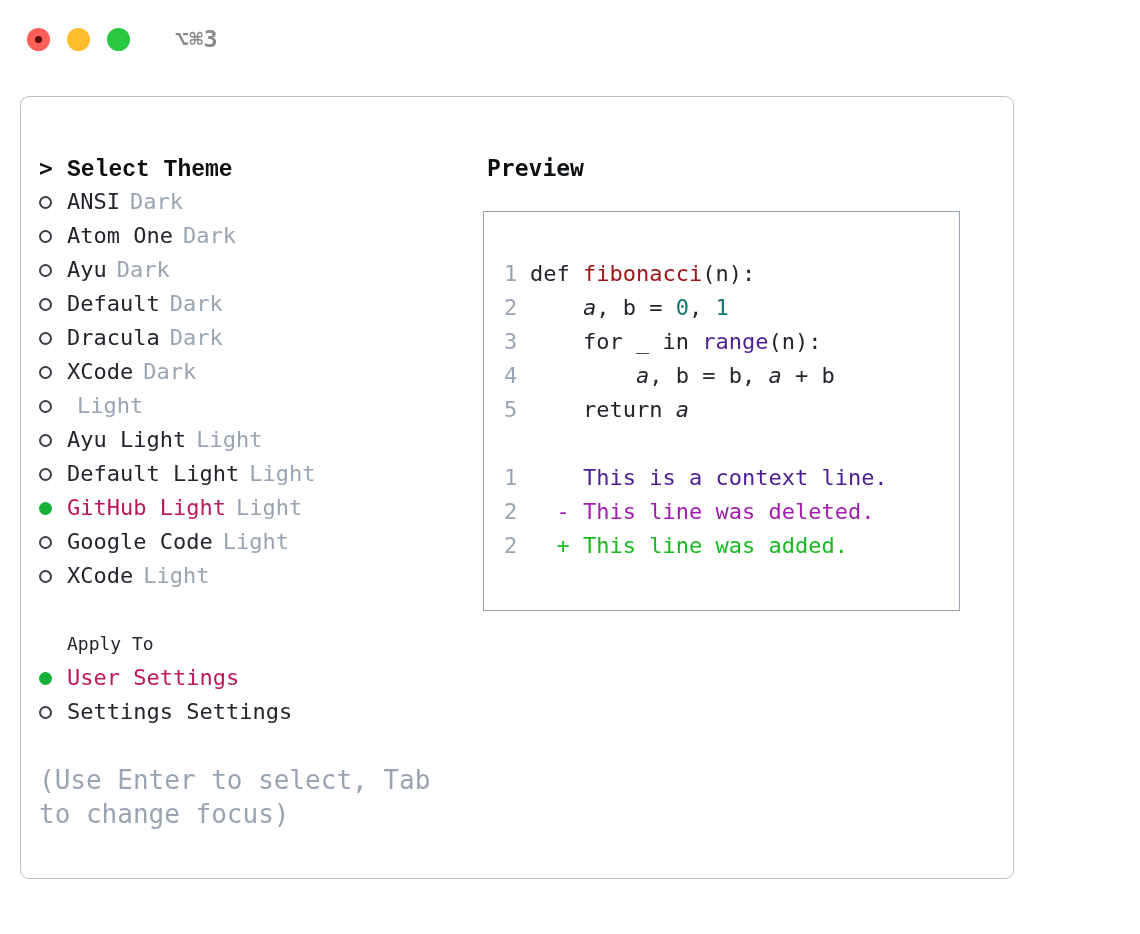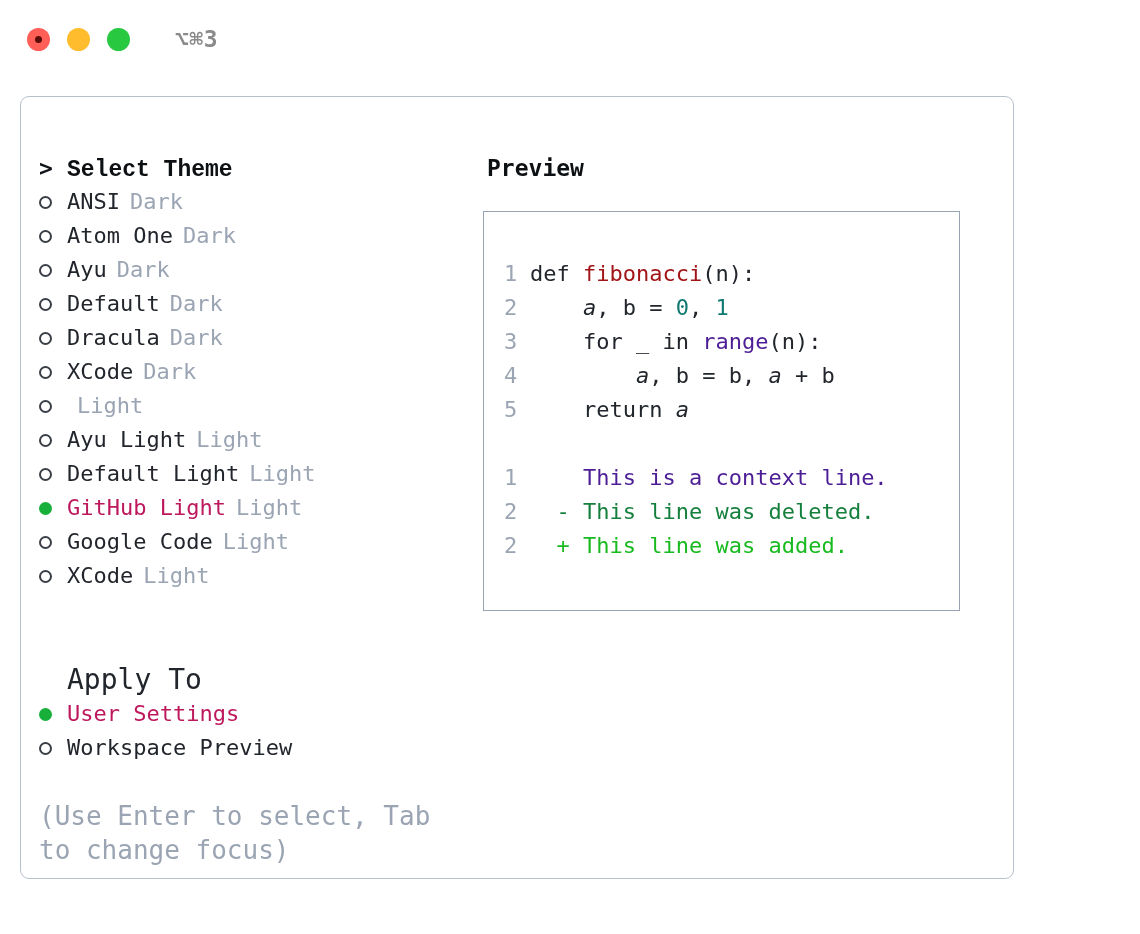--- a/index.html
+++ b/index.html
@@ -130,24 +130,23 @@
   .tag {
     color: #9aa4b3;
     margin-left: 10px;
   }
 
   #section-gap { height: 34px; }
 
   #apply-heading {
     height: 34px;
     line-height: 34px;
-    font-size: 28px;
+    font-size: 18px;
     color: #22262c;
     padding-left: 28px;
-    margin-top: 36px;
   }
 
   #hint {
     margin-top: 34px;
     padding-left: 0px;
     width: 410px;
     font-size: 26px;
     line-height: 34px;
     color: #9aa4b3;
   }
@@ -194,21 +193,21 @@
   .ctext { color: #22262c; }
 
   
   .tok-func  { color: #a11417; }
   .tok-num   { color: #107a72; }
   .tok-built { color: #4c1d95; }
   .tok-var   { font-style: italic; color: #22262c; }
 
   
   .diff-ctx { color: #4c1d95; }
-  .diff-del { color: #15803d; }
+  .diff-del { color: #a21caf; }
   .diff-add { color: #19ba1f; }
 
   .blank-line { height: 34px; }
 </style>
 </head>
 <body>
 
 <div id="window">
 
   <div id="titlebar">
@@ -326,21 +325,21 @@
             <div class="row">
               <span class="marker">
                 <span class="dot filled"></span>
               </span>
               <span class="label sel">User Settings</span>
             </div>
             <div class="row">
               <span class="marker">
                 <span class="dot"></span>
               </span>
-              <span class="label">Workspace Preview</span>
+              <span class="label">Settings Settings</span>
             </div>
           </div>
 
         <div id="hint">(Use Enter to select, Tab to change focus)</div>
       </div>
 
       <div id="right-col">
         <div id="preview-title">Preview</div>
 
         <div id="preview-box">

